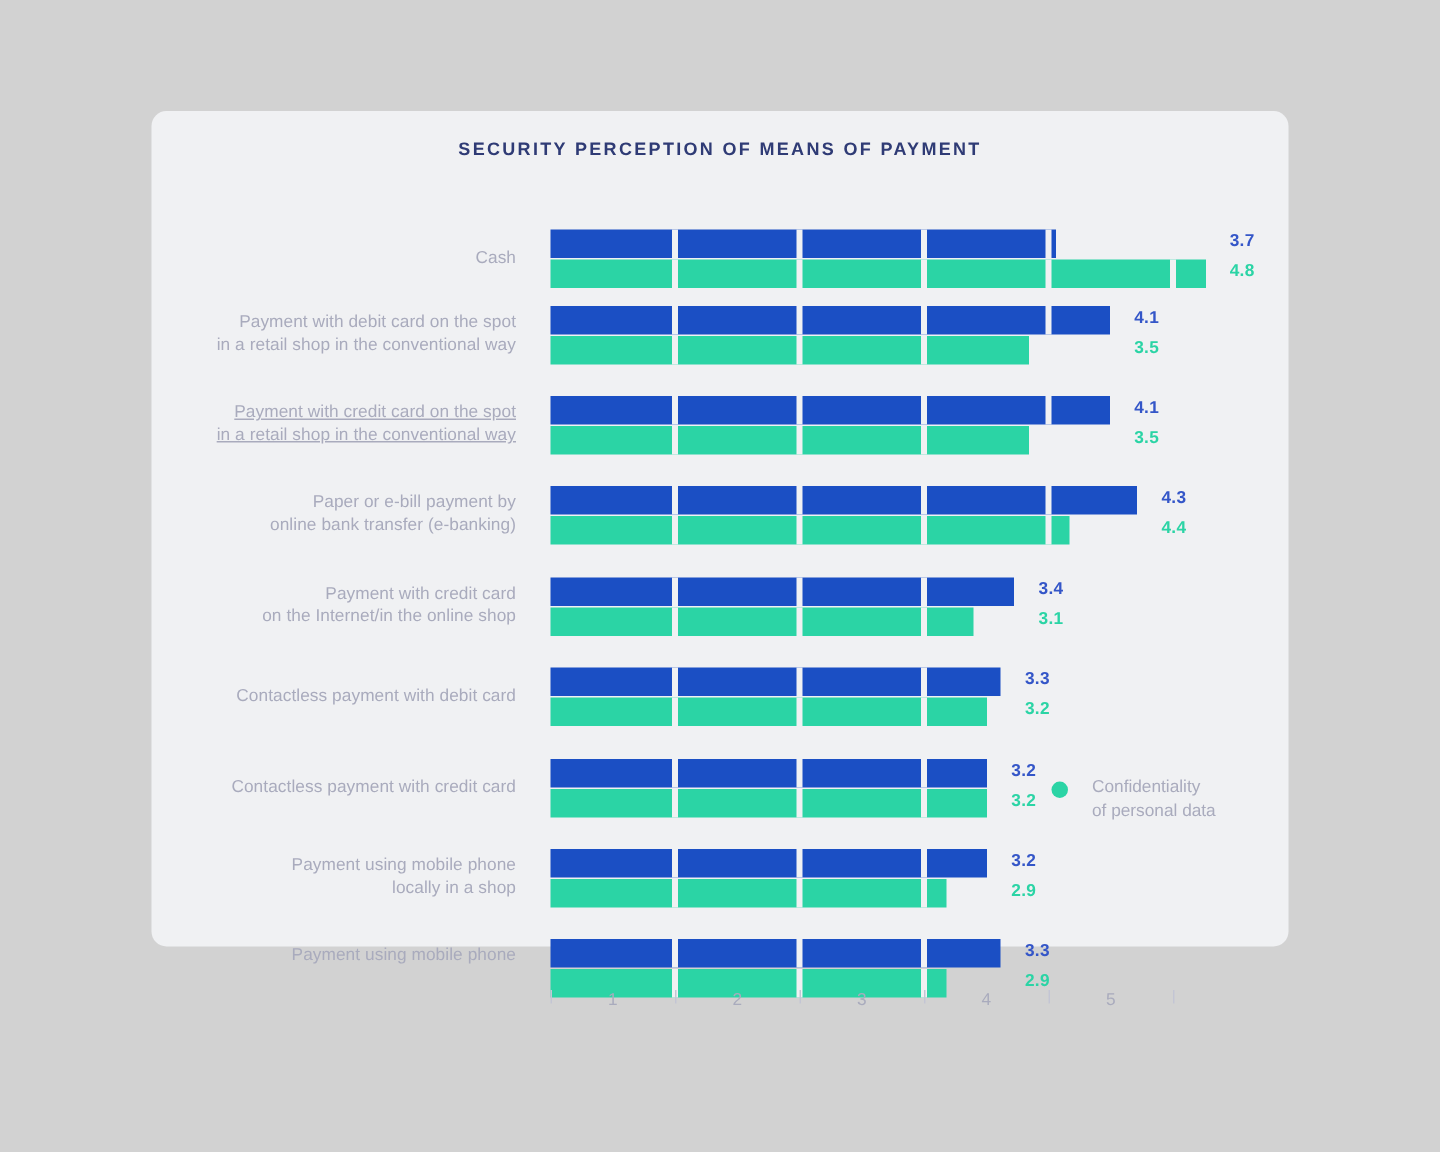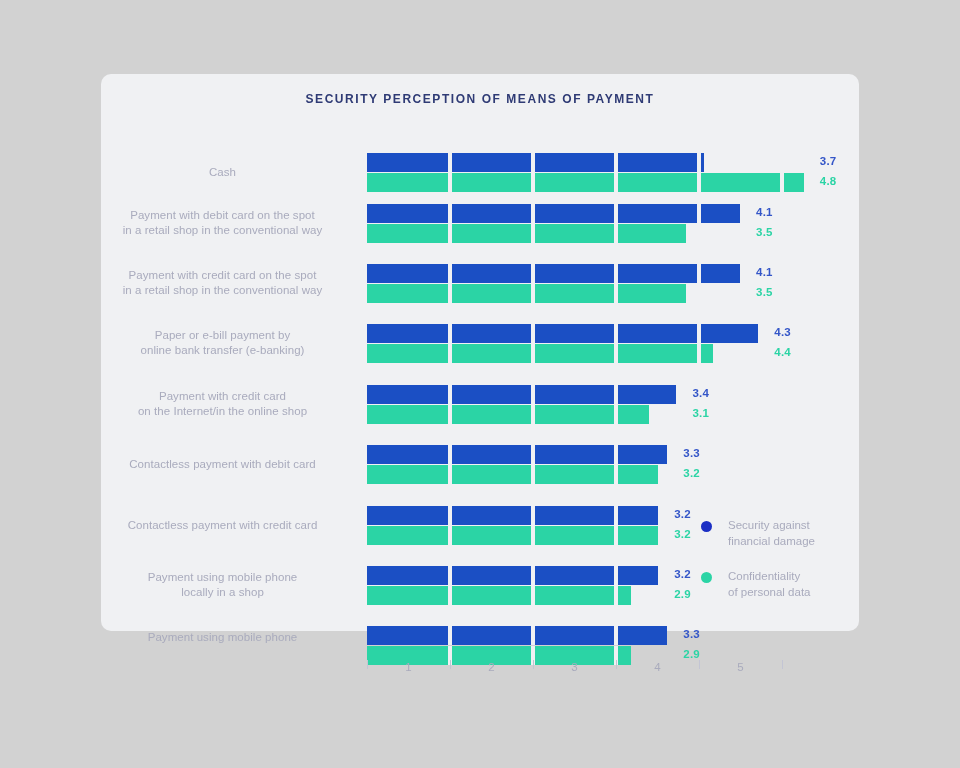--- a/index.html
+++ b/index.html
@@ -49,21 +49,21 @@
   }
   .row {
     position: absolute;
     left: 0;
     width: 758px;
   }
   .row-label {
     position: absolute;
     left: 0;
     width: 243px;
-    text-align: center;
+    text-align: right;
     font-size: 11.5px;
     line-height: 15px;
     color: #a9abbd;
     letter-spacing: 0.05px;
   }
   .bars {
     position: absolute;
     left: 266px;
     top: 0;
   }
@@ -207,21 +207,21 @@
             <div class="seg-line" style="left: 164px; top: 0px; height: 19px;"></div>
             <div class="seg-line" style="left: 164px; top: 20px; height: 19px;"></div>
             <div class="seg-line" style="left: 247px; top: 0px; height: 19px;"></div>
             <div class="seg-line" style="left: 247px; top: 20px; height: 19px;"></div>
             <div class="seg-line" style="left: 330px; top: 0px; height: 19px;"></div>
           </div>
           <div class="val val-blue" style="left: 655.1px;">4.1</div>
           <div class="val val-green" style="left: 655.1px;">3.5</div>
         </div>
         <div class="row" style="top: 190px;">
-          <div class="row-label" style="top: 4px;">
+          <div class="row-label" style="top: 4px; text-decoration: underline;">
             <div>Payment with credit card on the spot</div>
             <div>in a retail shop in the conventional way</div>
           </div>
           <div class="bars">
             <div class="bar bar-blue" style="width: 373.1px;"></div>
             <div class="bar bar-green" style="width: 318.5px;"></div>
           </div>
           <div class="seg-lines">
             <div class="seg-line" style="left: 81px; top: 0px; height: 19px;"></div>
             <div class="seg-line" style="left: 81px; top: 20px; height: 19px;"></div>
@@ -364,27 +364,20 @@
         <div class="tick" style="left: 415px;"></div>
         <div class="tick-label" style="left: 41.5px;">1</div>
         <div class="tick-label" style="left: 124.5px;">2</div>
         <div class="tick-label" style="left: 207.5px;">3</div>
         <div class="tick-label" style="left: 290.5px;">4</div>
         <div class="tick-label" style="left: 373.5px;">5</div>
       </div>
 
     <div class="legend" id="legend">
         <div class="legend-item">
-          <span class="legend-dot" style="background: rgb(27, 47, 196);"></span>
-          <span class="legend-text">
-            <div>Security against</div>
-            <div>financial damage</div>
-          </span>
-        </div>
-        <div class="legend-item">
           <span class="legend-dot" style="background: rgb(43, 212, 165);"></span>
           <span class="legend-text">
             <div>Confidentiality</div>
             <div>of personal data</div>
           </span>
         </div>
       </div>
 
   </div>
 </div>

